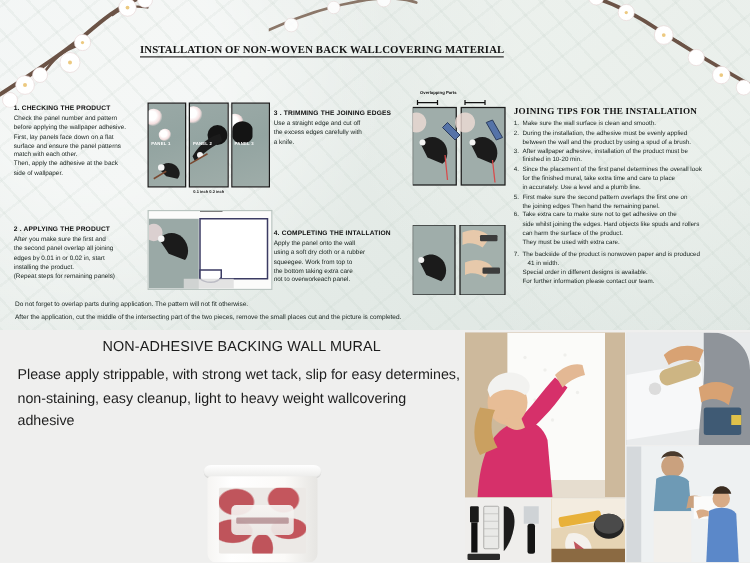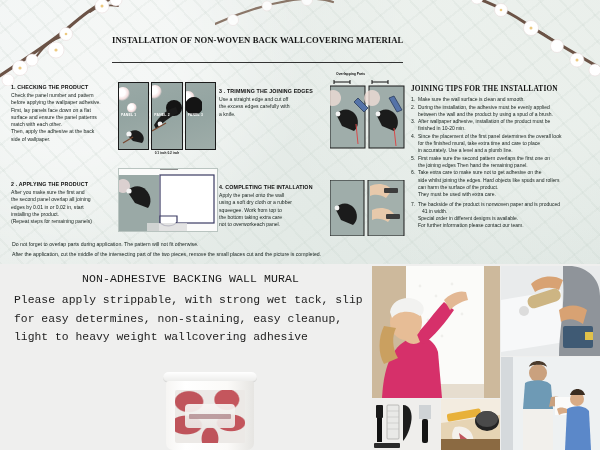--- a/index.html
+++ b/index.html
@@ -29,21 +29,21 @@
   .bl{left:-6px;top:-6px;width:150px;height:92px;}
   .br{right:-4px;top:-8px;width:165px;height:86px;}
   .bc{left:215px;top:-6px;width:120px;height:46px;opacity:.85;}
 
   
   .title-block{position:absolute;left:112px;top:29px;width:300px;}
   .t1,.t2{font-family:"Liberation Serif", serif;font-weight:bold;color:#171717;letter-spacing:.4px;}
   .t1{font-size:11.5px;margin-left:6px;}
   .t2{font-size:11.5px;margin-left:14px;margin-top:2px;}
   .t3{font-family:"Liberation Serif", serif;font-weight:bold;font-size:8.6px;color:#141414;
-      margin-top:5px;border-bottom:1.2px solid #333;display:inline-block;padding-bottom:17px;letter-spacing:.1px;}
+      margin-top:5px;border-bottom:1.2px solid #333;display:inline-block;padding-bottom:1px;letter-spacing:.1px;}
 
   
   .step-h{font-size:5.3px;font-weight:bold;color:#0d0d0d;letter-spacing:.15px;margin:0 0 2px 0;}
   .step-b{font-size:5.1px;color:#16201c;line-height:7.3px;}
   .step-b div{white-space:nowrap;}
 
   .s1{position:absolute;left:11px;top:84px;width:104px;}
   .s2{position:absolute;left:11px;top:181px;width:104px;}
   .s3{position:absolute;left:219px;top:88px;width:108px;}
   .s4{position:absolute;left:219px;top:184px;width:112px;}
@@ -74,21 +74,21 @@
   .diag4{position:absolute;left:330px;top:180px;width:76px;height:56px;overflow:hidden;}
 
   .ovl-lbl{position:absolute;left:336px;top:72px;font-size:3.4px;font-weight:bold;color:#101010;}
   .arrow-row{position:absolute;left:332px;top:79px;width:72px;height:6px;}
 
   
   .notes{position:absolute;left:12px;top:239px;width:420px;}
   .notes div{font-size:5.2px;color:#15201c;line-height:10px;white-space:nowrap;}
 
   
-  .bottom{position:absolute;left:0;top:264px;width:600px;height:186px;background:#efefee;font-family:Liberation Mono, monospace;}
+  .bottom{position:absolute;left:0;top:264px;width:600px;height:186px;background:#efefee;}
   .mk-title{position:absolute;left:82px;top:8px;font-size:11.5px;color:#1c1c1c;letter-spacing:.1px;}
   .mk-body{position:absolute;left:14px;top:27px;width:355px;font-size:11.4px;color:#1d1d1d;line-height:18.5px;}
 
   
   .bucket{position:absolute;left:163px;top:372px;width:94px;height:78px;}
   .bucket .lid{position:absolute;left:0;top:0;width:94px;height:11px;border-radius:6px/5px;
     background:linear-gradient(#ffffff,#e9e9e7);box-shadow:inset 0 -1px 1px rgba(0,0,0,.10);}
   .bucket .body{position:absolute;left:3px;top:9px;width:88px;height:69px;border-radius:3px 3px 7px 7px;
     background:linear-gradient(90deg,#f6f5f3 0%,#ffffff 22%,#fbfaf8 70%,#e6e5e2 100%);overflow:hidden;}
   .bucket .lab{position:absolute;left:9px;top:9px;right:9px;bottom:7px;overflow:hidden;border-radius:2px;

